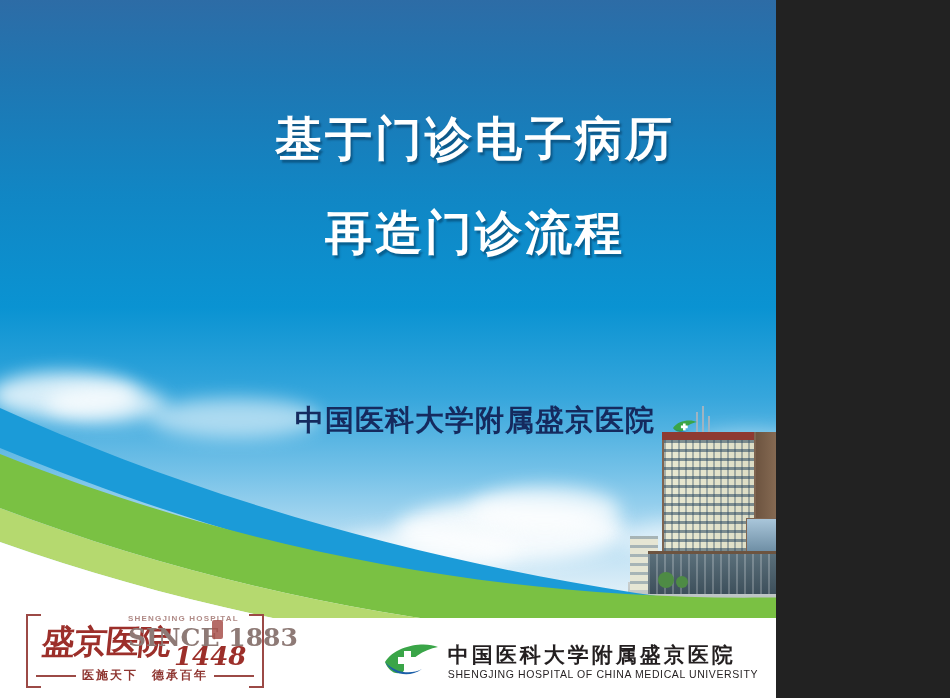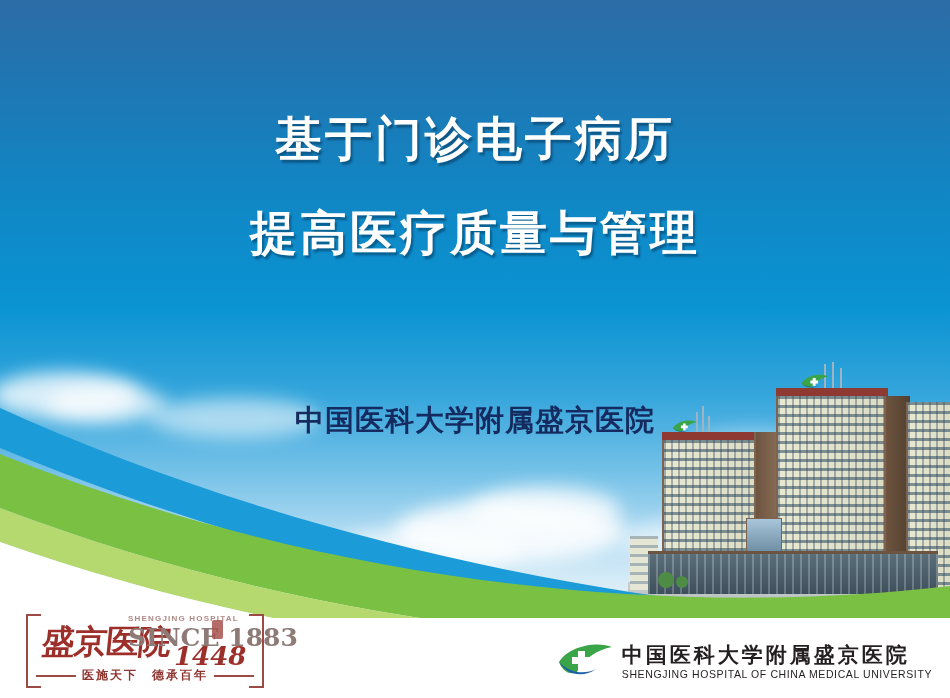--- a/index.html
+++ b/index.html
@@ -2,21 +2,21 @@
 <html><head>
 <meta charset="utf-8">
 <style>
   html, body {
     margin: 0;
     padding: 0;
     background: #222;
   }
   #slide {
     position: relative;
-    width: 950px;
+    width: 776px;
     height: 698px;
     overflow: hidden;
     font-family: "Liberation Sans", "DejaVu Sans", sans-serif;
     background: #ffffff;
   }
 
   
   .sky {
     position: absolute;
     left: 0; top: 0;
@@ -339,21 +339,21 @@
     <div class="tower t-far"></div>
     <div class="tower t-far2"></div>
     <div class="glass-box"></div>
     <div class="podium"></div>
     <div class="tree" style="left:30px;"></div>
     <div class="tree" style="left:48px; width:12px; height:12px;"></div>
   </div>
 
   <div class="title-block">
     <div class="title-line">基于门诊电子病历</div>
-    <div class="title-line">提高医疗质量与管理</div>
+    <div class="title-line">再造门诊流程</div>
   </div>
 
   <div class="subtitle-block">
     <div class="subtitle-line">中国医科大学附属盛京医院</div>
   </div>
 
   <svg class="swoosh" viewBox="0 0 950 368" preserveAspectRatio="none">
     <path d="M0 78 C260 196 600 282 950 292 L950 318 C600 312 260 226 0 118 Z" fill="#1b9bd8"></path>
     <path d="M0 124 C300 244 640 292 950 256 L950 300 C640 336 300 292 0 178 Z" fill="#7ac143"></path>
     <path d="M0 178 C300 292 640 336 950 300 L950 322 C640 358 300 318 0 212 Z" fill="#b5d96f"></path>

